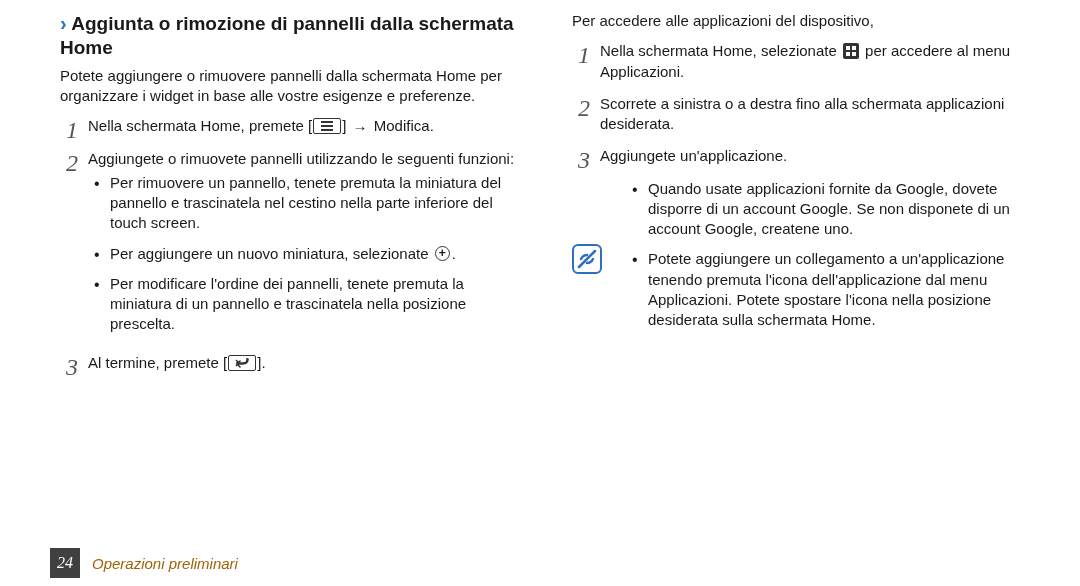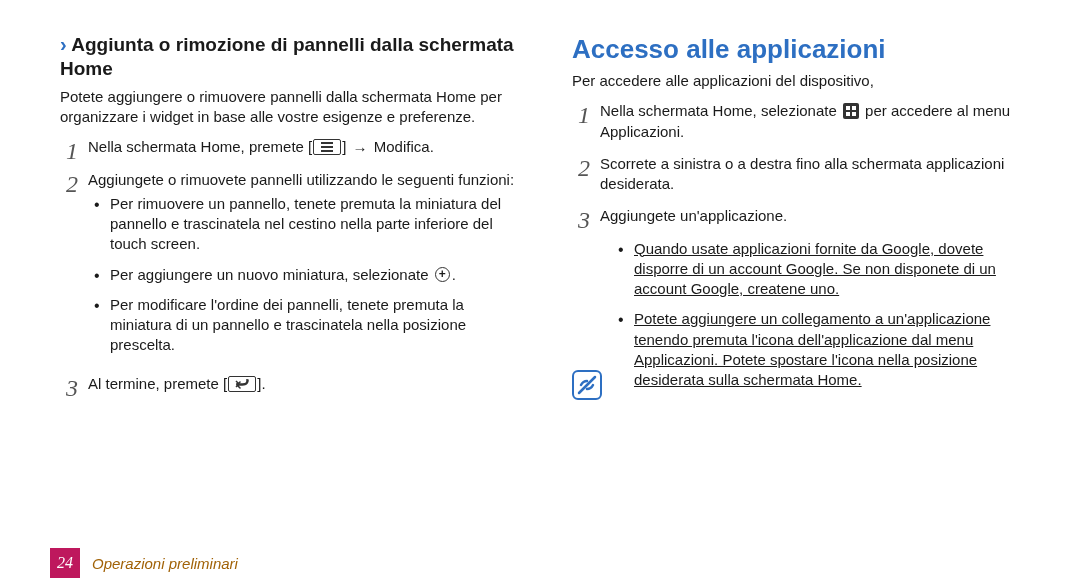--- a/index.html
+++ b/index.html
@@ -8,21 +8,21 @@
     height: 586px;
     background: #fff;
     font-family: "Segoe UI", "Helvetica Neue", Arial, sans-serif;
     color: #1a1a1a;
     display: flex;
     flex-direction: column;
   }
   .columns {
     display: flex;
     flex: 1;
-    padding: 32px 48px 0 60px;
+    padding: 11px 48px 0 60px;
     gap: 52px;
   }
   .col {
     flex: 1;
     min-width: 0;
     font-size: 15px;
     line-height: 1.35;
   }
   .subhead {
     font-size: 19px;
@@ -145,24 +145,23 @@
     background: #333;
     border-radius: 2px;
     display: inline-flex;
     align-items: center;
     justify-content: center;
     margin: 0 2px;
   }
   .icon-apps svg { width: 10px; height: 10px; }
   .note-block {
     display: flex;
-    align-items: flex-end;
-    gap: 10px;
+    align-items: center;
+    gap: 24px;
     margin-top: 8px;
-    text-decoration: underline;
   }
   .note-icon {
     width: 30px;
     height: 30px;
     border: 2.5px solid #2d6fc2;
     border-radius: 6px;
     display: flex;
     align-items: center;
     justify-content: center;
     flex-shrink: 0;
@@ -173,21 +172,21 @@
   }
   .footer {
     height: 46px;
     display: flex;
     align-items: center;
     padding-left: 50px;
   }
   .page-badge {
     width: 30px;
     height: 30px;
-    background: #be185d;
+    background: #404040;
     color: #fff;
     font-style: italic;
     font-family: Georgia, serif;
     font-size: 16px;
     display: flex;
     align-items: center;
     justify-content: center;
     margin-right: 12px;
   }
   .footer-text {
@@ -247,21 +246,20 @@
                   <path d="M13 1 C13 6 9 6 2 6 L5 3 M2 6 L5 9" stroke="#333" stroke-width="1.6" fill="none" stroke-linecap="round" stroke-linejoin="round"></path>
                 </svg>
               </span><span>].</span>
           </p>
         </div>
       </li>
     </ol>
   </div>
 
   <div class="col">
-    <h1 class="title">Accesso alle applicazioni</h1>
     <p class="intro">Per accedere alle applicazioni del dispositivo,</p>
 
     <ol class="steps">
       <li class="step">
         <span class="step-num">1</span>
         <div class="step-body">
           <p>
             <span>Nella schermata Home, selezionate </span><span class="inline-icon icon-apps">
                 <svg viewBox="0 0 10 10">
                   <rect x="0" y="0" width="4" height="4" fill="#fff"></rect>

